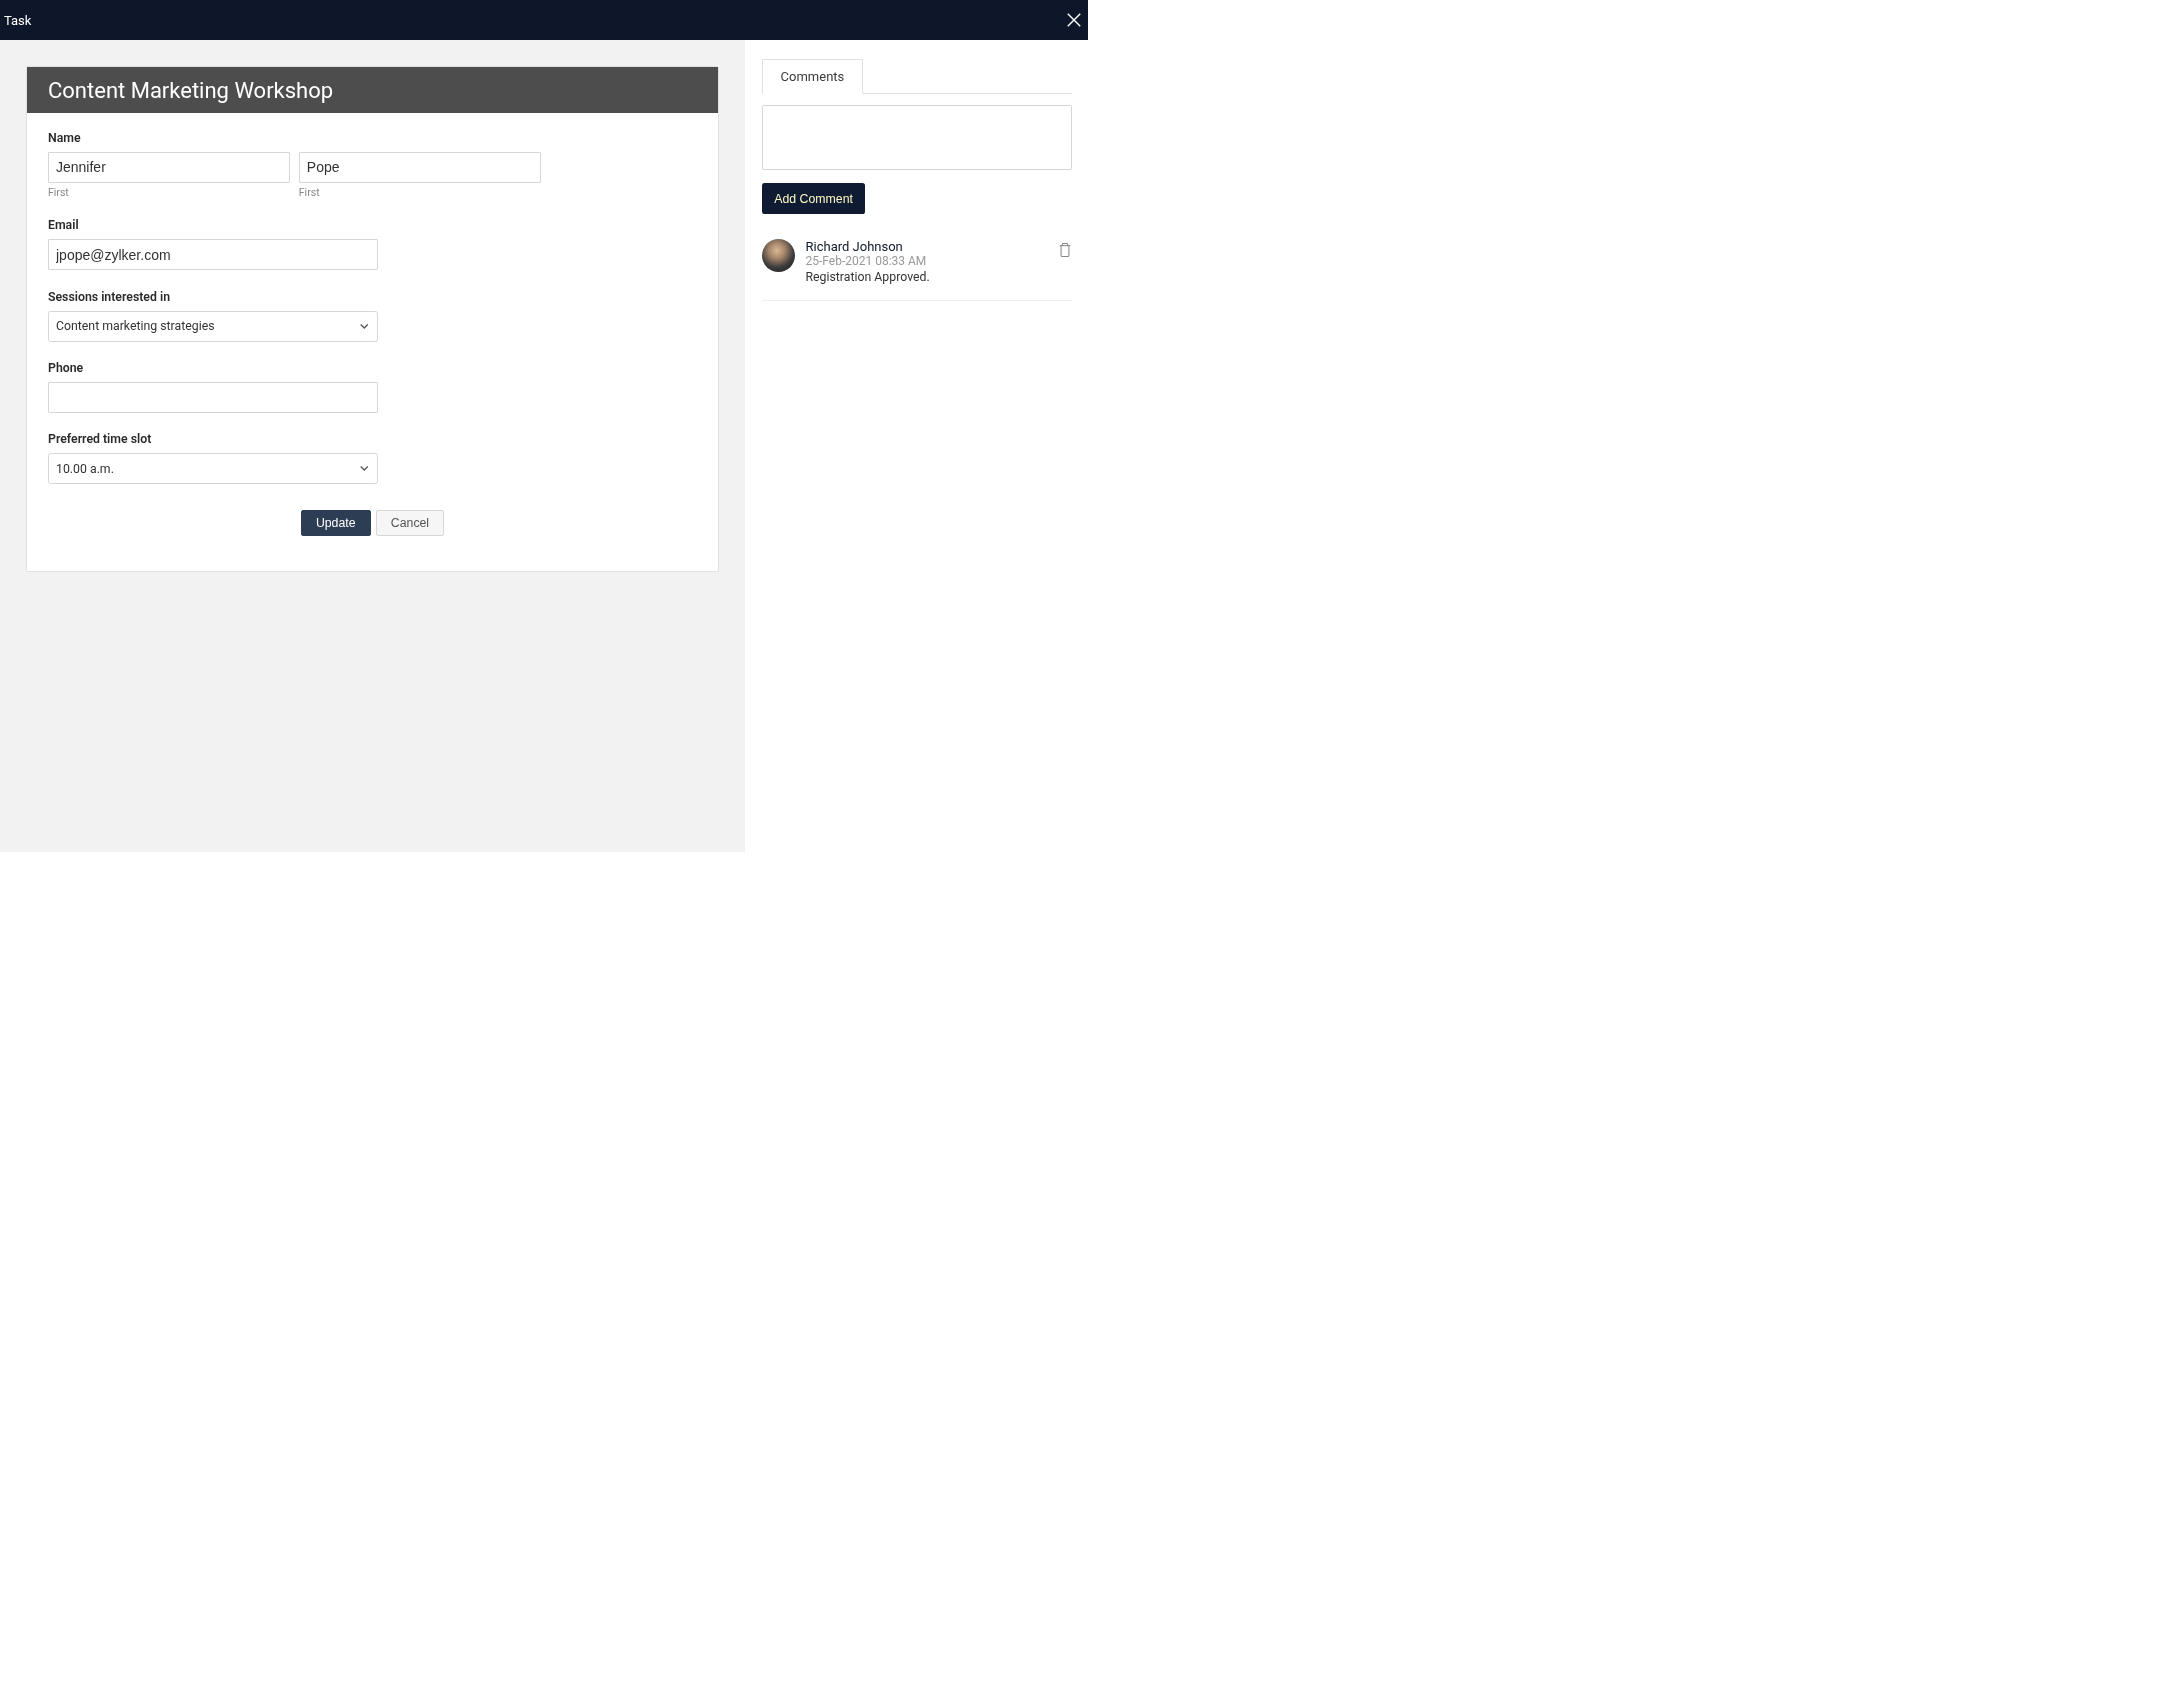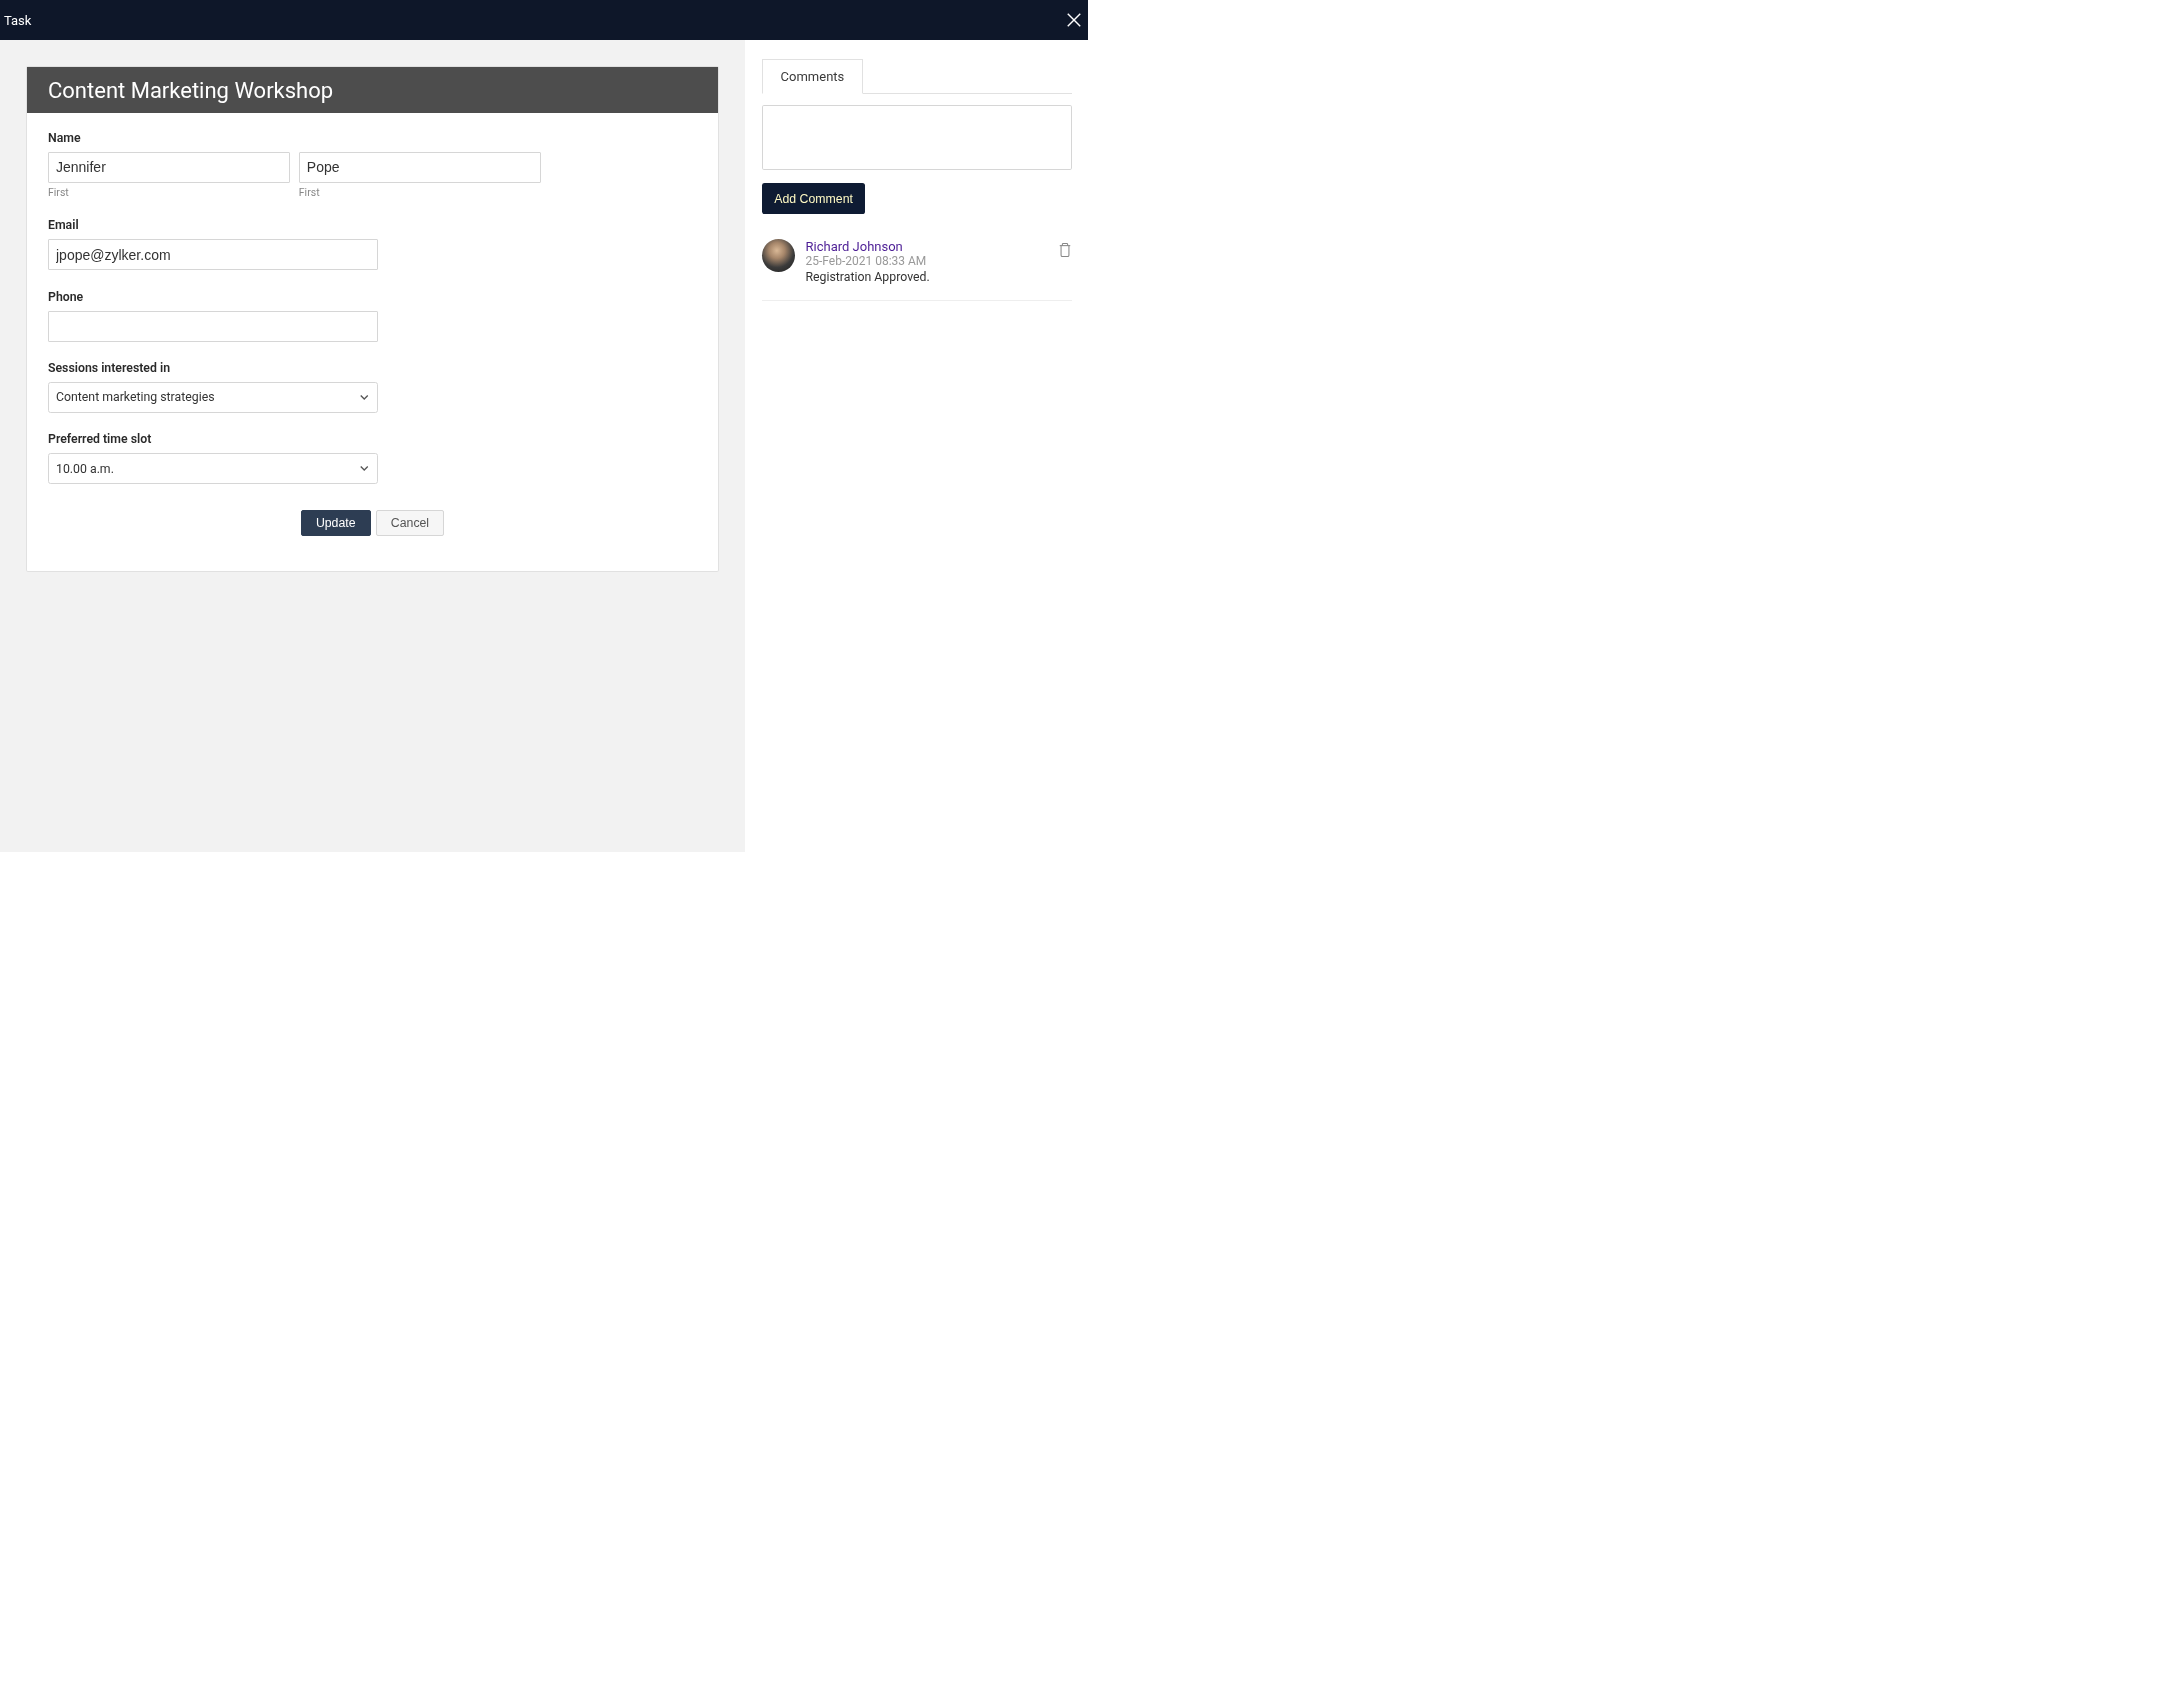--- a/index.html
+++ b/index.html
@@ -191,21 +191,21 @@
     .avatar {
       width: 33px;
       height: 33px;
       border-radius: 50%;
       background: radial-gradient(circle at 45% 35%, #d9b896 0%, #a6866a 28%, #3b3b3b 60%, #1c1c1c 100%);
       flex-shrink: 0;
     }
     .comment-content { flex: 1; }
     .comment-author {
       font-size: 13px;
-      color: #4c1d95;
+      color: #0f172a;
       font-weight: 400;
     }
     .comment-date {
       font-size: 12px;
       color: #999;
       margin-top: 0;
     }
     .comment-text {
       font-size: 12.3px;
       color: #333;
@@ -250,39 +250,39 @@
             </div>
           </div>
         </div>
 
         <div class="form-group">
           <span class="form-label">Email</span>
           <input type="text" class="text-input narrow" value="jpope@zylker.com" style="">
         </div>
 
         <div class="form-group">
-          <span class="form-label">Phone</span>
-          <input type="text" class="text-input narrow" value="" style="">
-        </div>
-
-        <div class="form-group">
           <span class="form-label">Sessions interested in</span>
           <div class="select-wrap">
             <div class="select-input">
               <span>Content marketing strategies</span>
             </div>
             <span class="chevron">
               <svg width="10.5" height="10.5" viewBox="0 0 12 12" fill="none" stroke-width="1.5">
                   <polyline points="2,4 6,8 10,4"></polyline>
                 </svg>
             </span>
           </div>
         </div>
 
         <div class="form-group">
+          <span class="form-label">Phone</span>
+          <input type="text" class="text-input narrow" value="" style="">
+        </div>
+
+        <div class="form-group">
           <span class="form-label">Preferred time slot</span>
           <div class="select-wrap">
             <div class="select-input">
               <span>10.00 a.m.</span>
             </div>
             <span class="chevron">
               <svg width="10.5" height="10.5" viewBox="0 0 12 12" fill="none" stroke-width="1.5">
                   <polyline points="2,4 6,8 10,4"></polyline>
                 </svg>
             </span>

